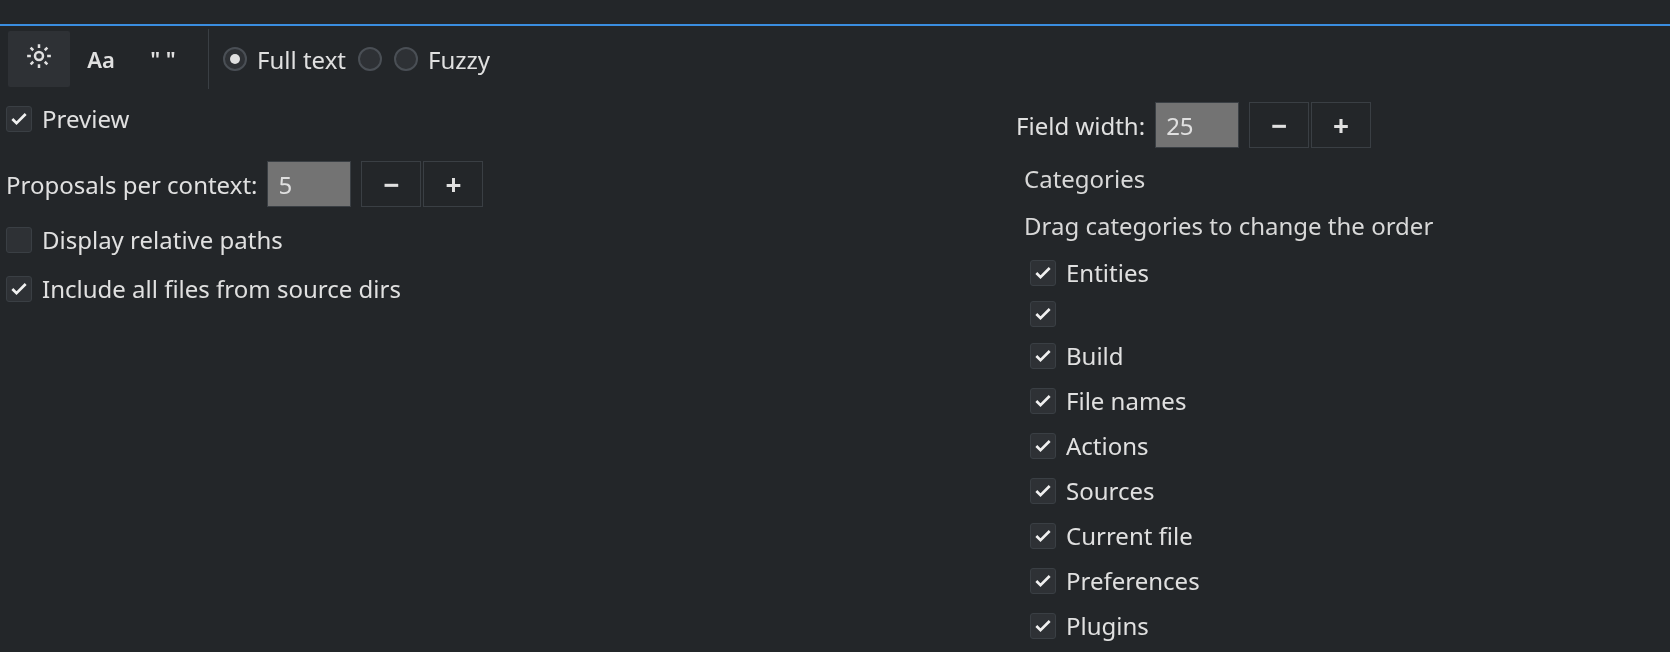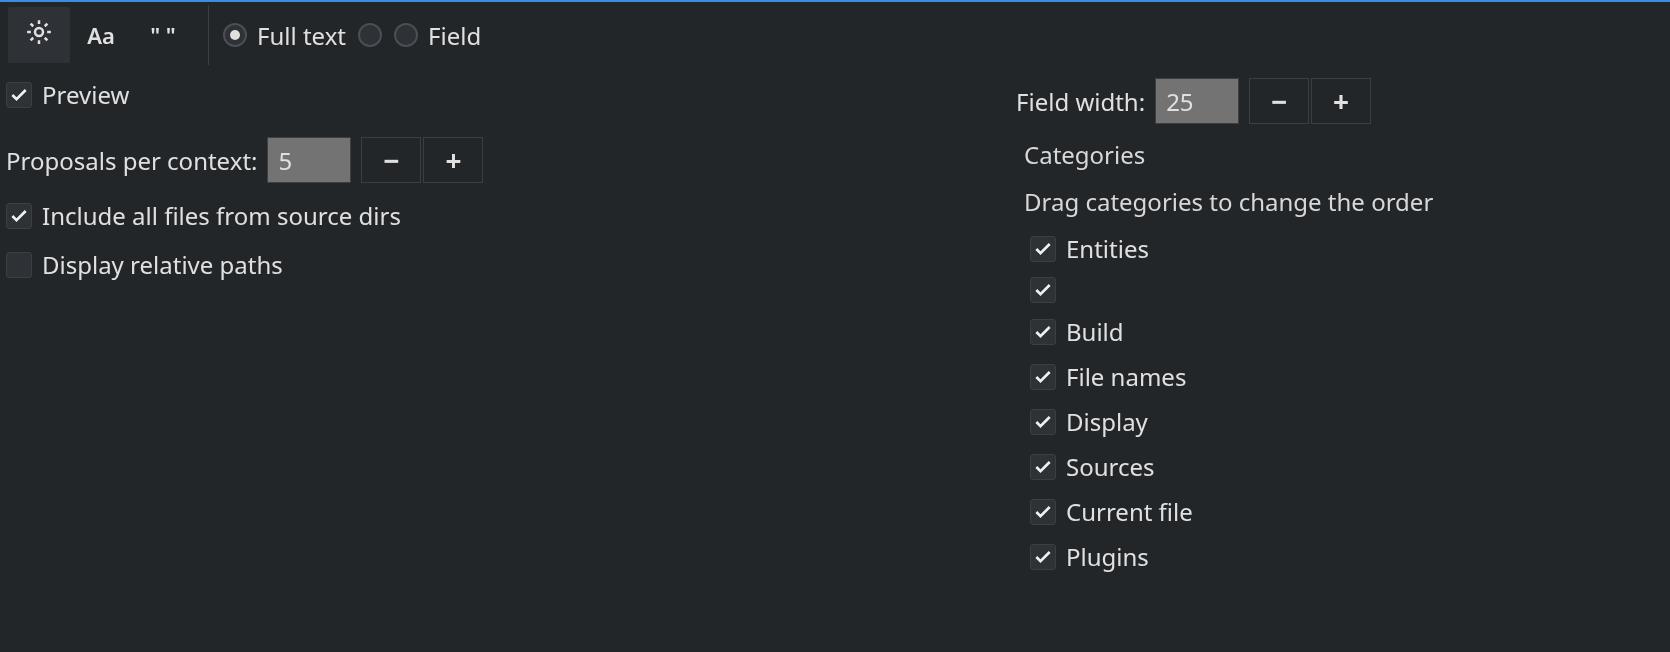--- a/index.html
+++ b/index.html
@@ -11,20 +11,21 @@
     font-family: "Noto Sans", "Segoe UI", sans-serif;
     font-size: 24px;
     overflow: hidden;
   }
   .topbar {
     display: flex;
     align-items: center;
     height: 68px;
     border-top: 2px solid #3a8de0;
     padding: 0 8px;
+    margin-top: 24px;
   }
   .tabbtn {
     width: 62px;
     height: 56px;
     display: flex;
     align-items: center;
     justify-content: center;
     color: #e0e0e0;
     border-radius: 2px;
   }
@@ -151,21 +152,21 @@
   <div class="radio-group">
     <div class="radio-item">
       <span class="radio checked"></span>
       <span class="label-text">Full text</span>
     </div>
     <div class="radio-item">
       <span class="radio"></span>
     </div>
     <div class="radio-item">
       <span class="radio"></span>
-      <span class="label-text">Field</span>
+      <span class="label-text">Fuzzy</span>
     </div>
   </div>
 </div>
 
 <div class="content">
   <div class="leftcol">
 
     <div class="row">
       <span class="checkbox checked">
         <svg width="20" height="20" viewBox="0 0 24 24" fill="none" stroke="#f0f0f0" stroke-width="3.2">
@@ -182,33 +183,33 @@
         <span class="stepbtn">
           <span style="font-size:28px;font-weight:700;">−</span>
         </span>
         <span class="stepbtn">
           <span style="font-size:28px;font-weight:700;">+</span>
         </span>
       </div>
     </div>
 
     <div class="row">
+      <span class="checkbox">
+        
+      </span>
+      <span class="label-text">Display relative paths</span>
+    </div>
+
+    <div class="row">
       <span class="checkbox checked">
         <svg width="20" height="20" viewBox="0 0 24 24" fill="none" stroke="#f0f0f0" stroke-width="3.2">
             <path d="M4 12l5 5L20 6"></path>
           </svg>
       </span>
       <span class="label-text">Include all files from source dirs</span>
-    </div>
-
-    <div class="row">
-      <span class="checkbox">
-        
-      </span>
-      <span class="label-text">Display relative paths</span>
     </div>
 
   </div>
 
   <div class="rightcol">
 
     <div class="row">
       <span class="label-text">Field width:</span>
       <span class="numfield">25</span>
       <div class="stepgroup">
@@ -255,21 +256,21 @@
               </svg>
             </span>
             <span class="label-text">File names</span>
           </div>
           <div class="row">
             <span class="checkbox checked">
               <svg width="20" height="20" viewBox="0 0 24 24" fill="none" stroke="#f0f0f0" stroke-width="3.2">
                 <path d="M4 12l5 5L20 6"></path>
               </svg>
             </span>
-            <span class="label-text">Display</span>
+            <span class="label-text">Actions</span>
           </div>
           <div class="row">
             <span class="checkbox checked">
               <svg width="20" height="20" viewBox="0 0 24 24" fill="none" stroke="#f0f0f0" stroke-width="3.2">
                 <path d="M4 12l5 5L20 6"></path>
               </svg>
             </span>
             <span class="label-text">Sources</span>
           </div>
           <div class="row">
@@ -279,19 +280,27 @@
               </svg>
             </span>
             <span class="label-text">Current file</span>
           </div>
           <div class="row">
             <span class="checkbox checked">
               <svg width="20" height="20" viewBox="0 0 24 24" fill="none" stroke="#f0f0f0" stroke-width="3.2">
                 <path d="M4 12l5 5L20 6"></path>
               </svg>
             </span>
+            <span class="label-text">Preferences</span>
+          </div>
+          <div class="row">
+            <span class="checkbox checked">
+              <svg width="20" height="20" viewBox="0 0 24 24" fill="none" stroke="#f0f0f0" stroke-width="3.2">
+                <path d="M4 12l5 5L20 6"></path>
+              </svg>
+            </span>
             <span class="label-text">Plugins</span>
           </div>
         </div>
     </div>
 
   </div>
 </div>
 
 </body></html>

